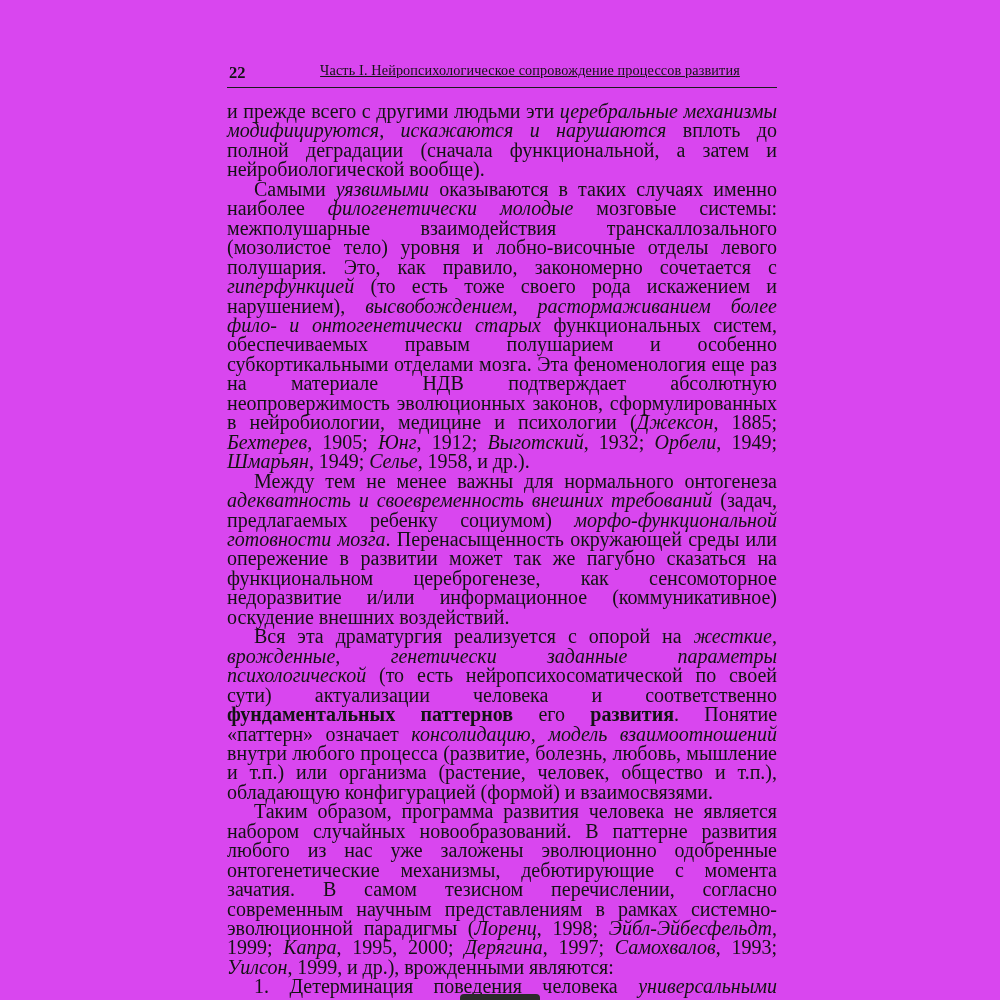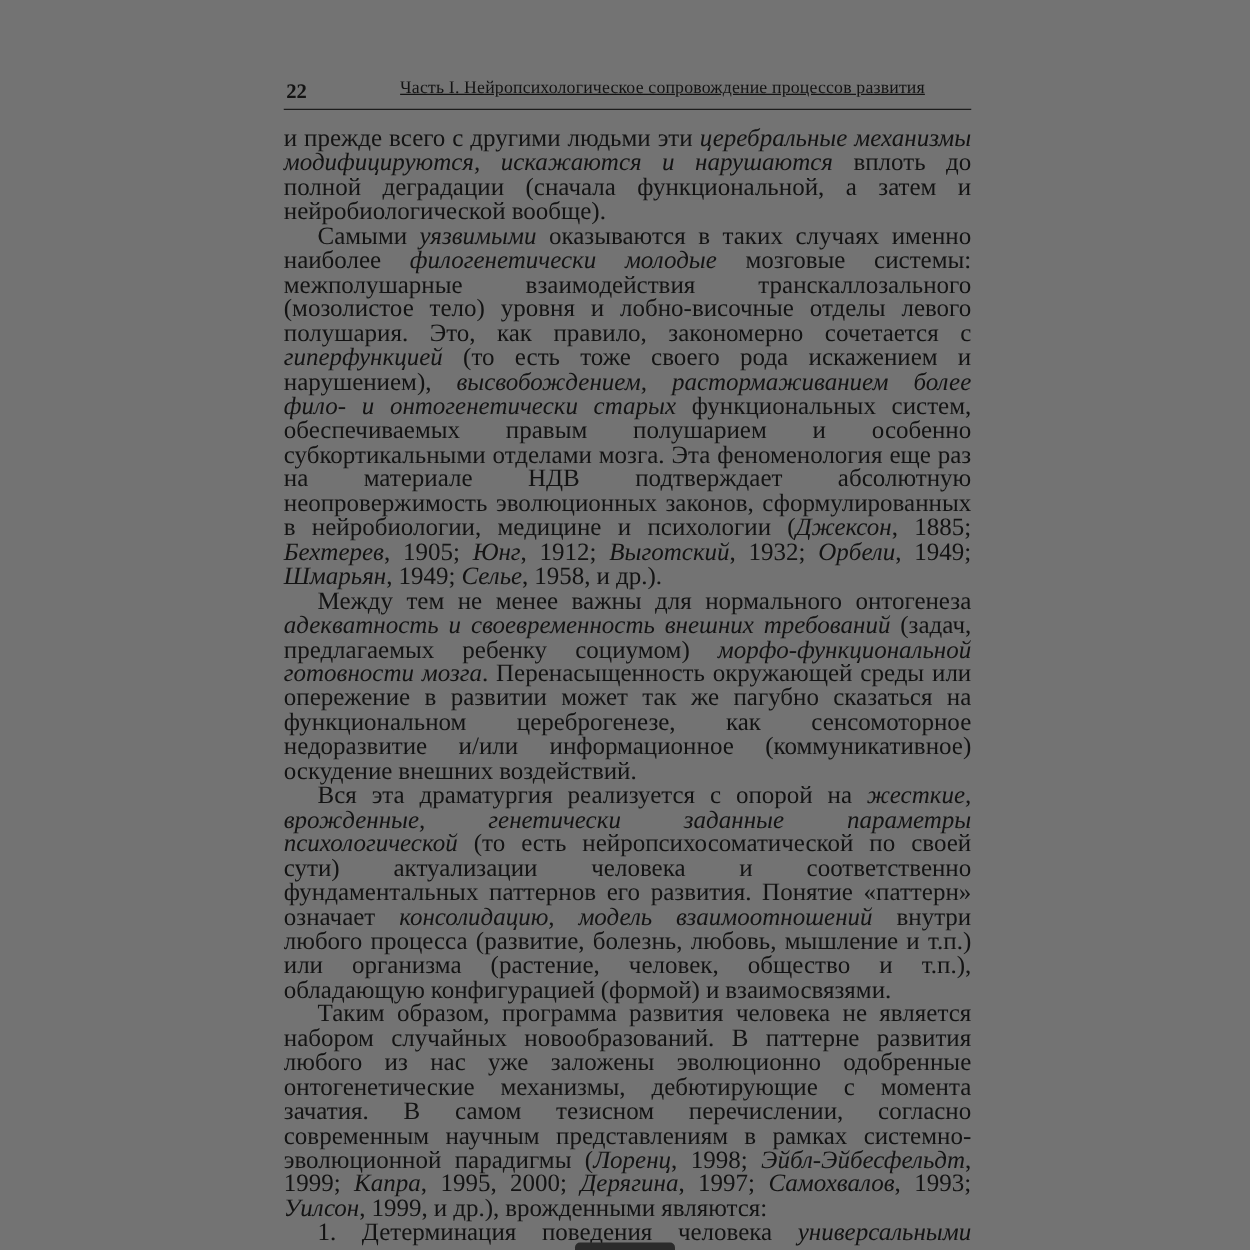--- a/index.html
+++ b/index.html
@@ -5,21 +5,21 @@
   * { margin: 0; padding: 0; box-sizing: border-box; }
   html, body {
     width: 1000px; height: 1000px;
     background: #f6f6f4;
     font-family: "Liberation Serif", serif;
     color: #131313;
   }
   .page {
     position: relative;
     width: 1000px; height: 1000px;
-    background: #737373;
+    background: #d946ef;
     overflow: hidden;
     padding-left: 40px;
   }
   .content {
     position: absolute;
     left: 227px; top: 62px;
     width: 550px;
   }
   .pg-header {
     position: relative;
@@ -51,21 +51,21 @@
     font-size: 20px;
     line-height: 19.45px;
     text-align: justify;
     hyphens: auto;
     -webkit-hyphens: auto;
     word-spacing: -0.2px;
   }
   p.para { text-indent: 0; }
   p.para.indent { text-indent: 27px; }
   .it { font-style: italic; }
-  .bd { font-weight: normal; margin-top: 35px; }
+  .bd { font-weight: bold; margin-top: 35px; }
   .scan-mark {
     position: absolute;
     left: 460px; bottom: 0;
     width: 80px; height: 6px;
     background: #2b2b2b;
     border-radius: 4px 4px 0 0;
   }
 </style>
 </head>
 <body>

